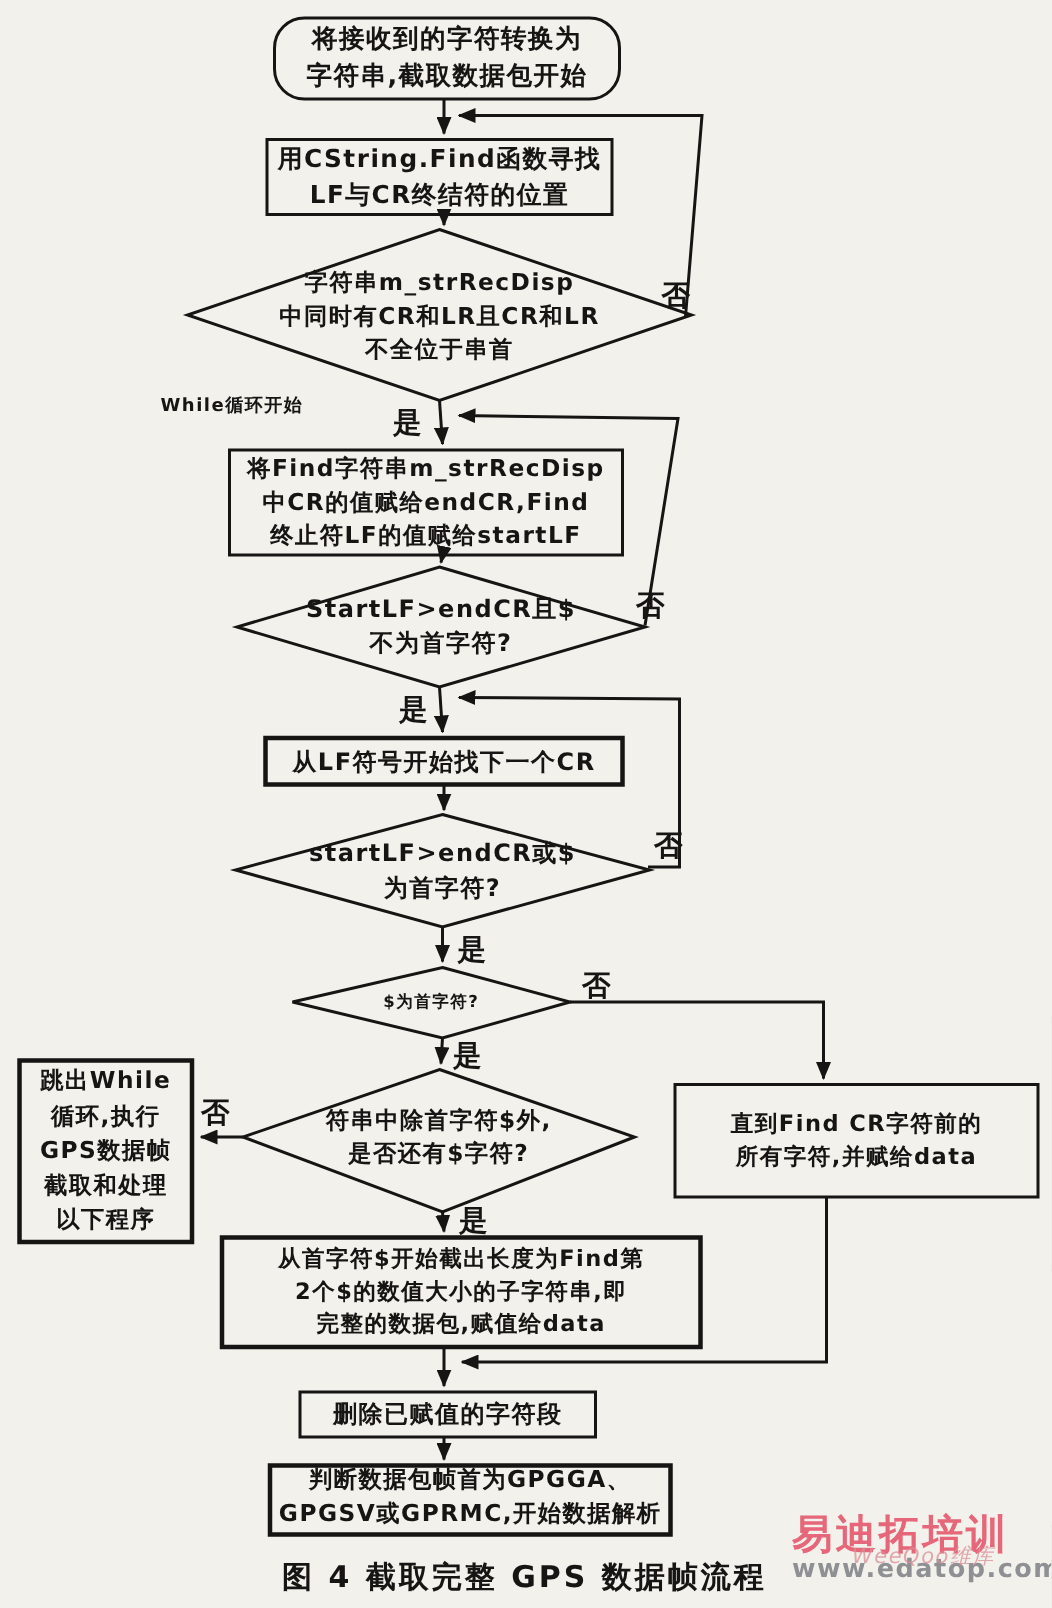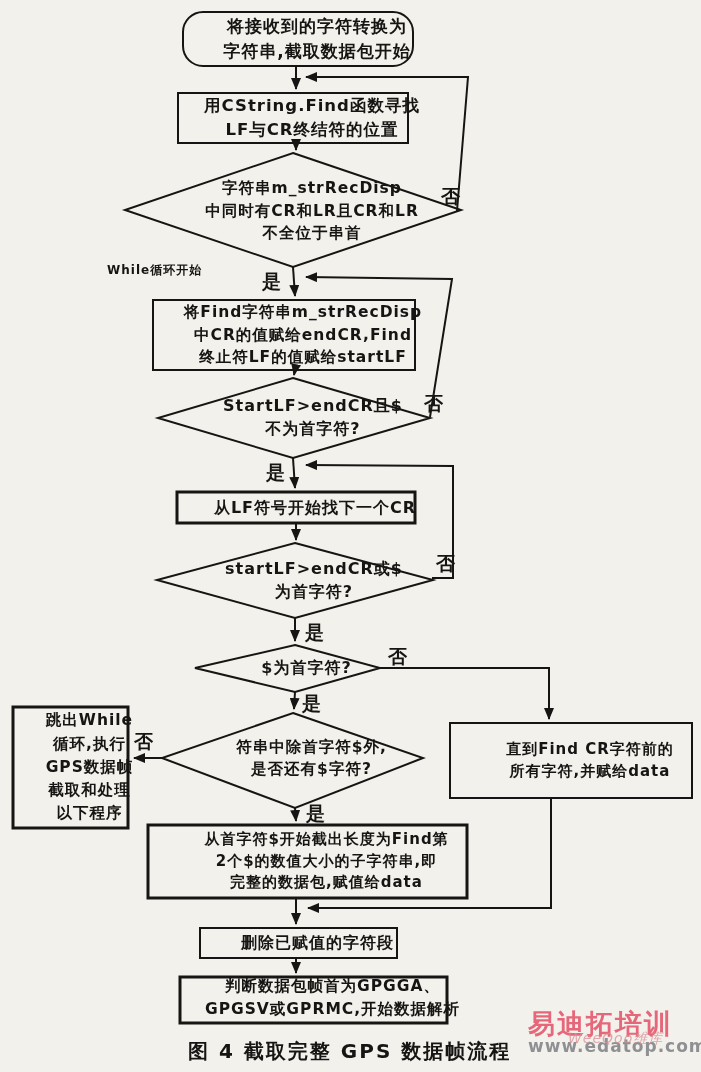--- a/index.html
+++ b/index.html
@@ -17,21 +17,21 @@
     overflow:hidden;
   }
   svg.canvas{position:absolute;left:0;top:0;}
   .edges path{stroke:var(--ink);stroke-width:2;fill:none;marker-end:url(#arrowhead);}
   .shapes rect,.shapes polygon{stroke:var(--ink);stroke-width:2;fill:none;}
   .shapes .thick{stroke-width:3;}
   #arrowhead path{fill:var(--ink);stroke:none;}
   .node{
     position:absolute;display:flex;flex-direction:column;
     align-items:center;justify-content:center;text-align:center;
-    font-weight:700;letter-spacing:1px;line-height:1.45;padding-left:19px;
+    font-weight:700;letter-spacing:1px;line-height:1.45;
   }
   .lbl{position:absolute;font-weight:700;font-size:19px;letter-spacing:1px;}
   .caption{position:absolute;font-weight:700;font-size:20px;letter-spacing:2px;}
   .wm{position:absolute;line-height:1;}
   .wm-brand{font-size:27px;font-weight:800;color:var(--brand);letter-spacing:2px;opacity:.88;}
   .wm-overlay{position:absolute;left:40px;top:21px;font-size:14px;font-style:italic;
               color:#d98f96;opacity:.75;letter-spacing:1px;}
   .wm-url{font-size:17px;font-weight:700;color:var(--wm-url);letter-spacing:1px;margin-top:1px;}
 </style>
 </head>
@@ -113,21 +113,21 @@
 
   <div class="node" style="left:177px;top:492px;width:238px;height:31px;font-size:16px;border-radius:15px;">
     <span>从LF符号开始找下一个CR</span>
   </div>
 
   <div class="node" style="left:157px;top:550px;width:276px;height:60px;font-size:16px;">
     <span>startLF&gt;endCR或$</span>
     <span>为首字符?</span>
   </div>
 
-  <div class="node" style="left:195px;top:650px;width:185px;height:36px;font-size:16px;">
+  <div class="node" style="left:195px;top:650px;width:185px;height:36px;font-size:11px;">
     <span>$为首字符?</span>
   </div>
 
   <div class="node" style="left:162px;top:722px;width:261px;height:72px;font-size:15.5px;">
     <span>符串中除首字符$外,</span>
     <span>是否还有$字符?</span>
   </div>
 
   <div class="node" style="left:13px;top:707px;width:115px;height:121px;font-size:15.5px;line-height:1.5;">
     <span>跳出While</span>

